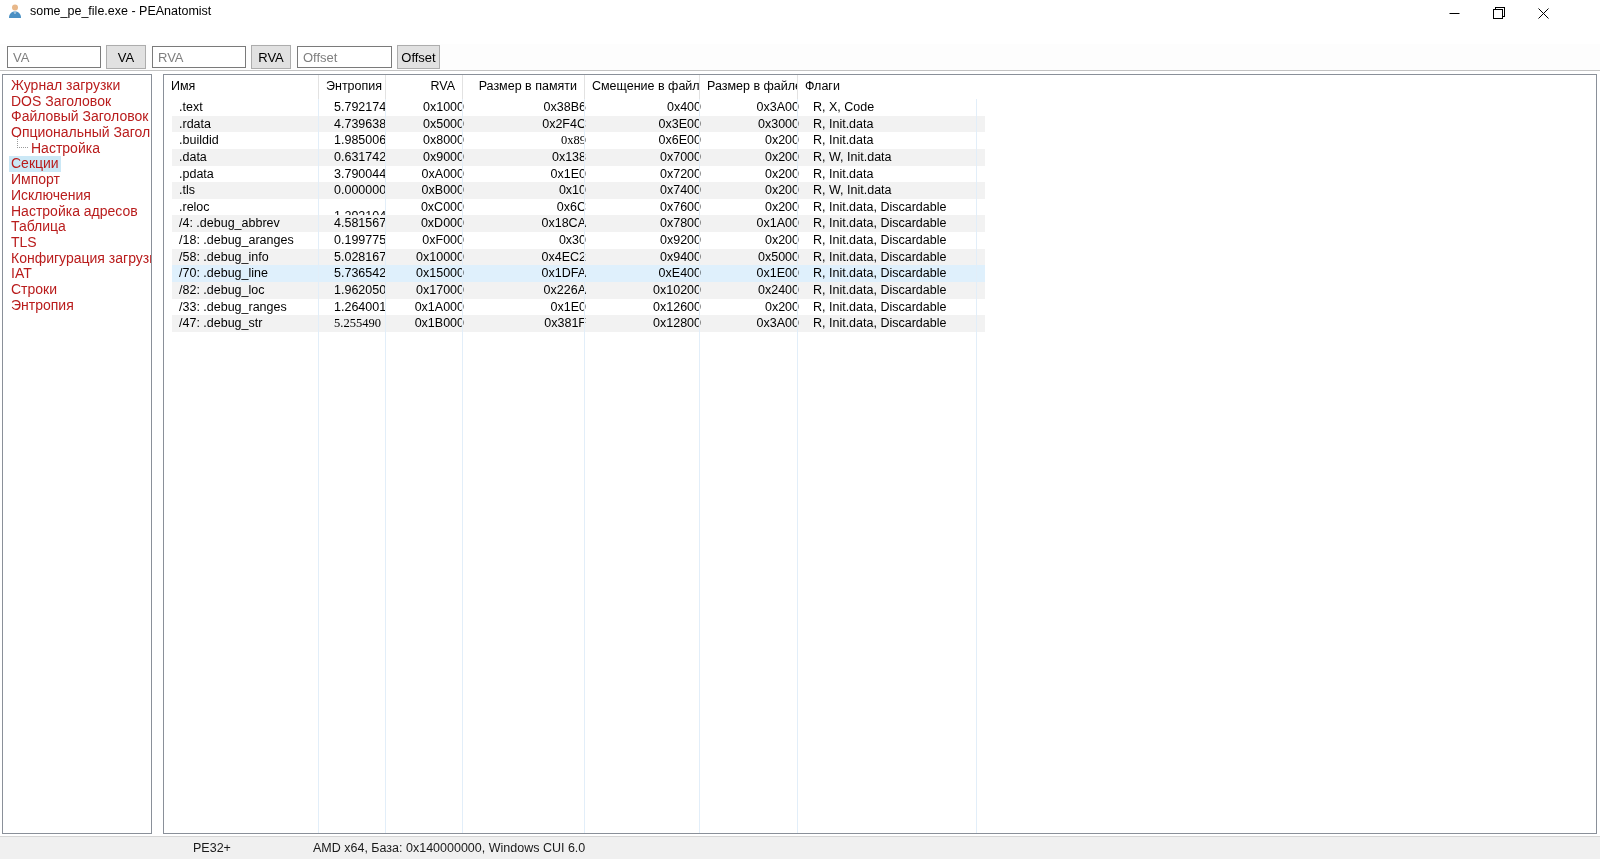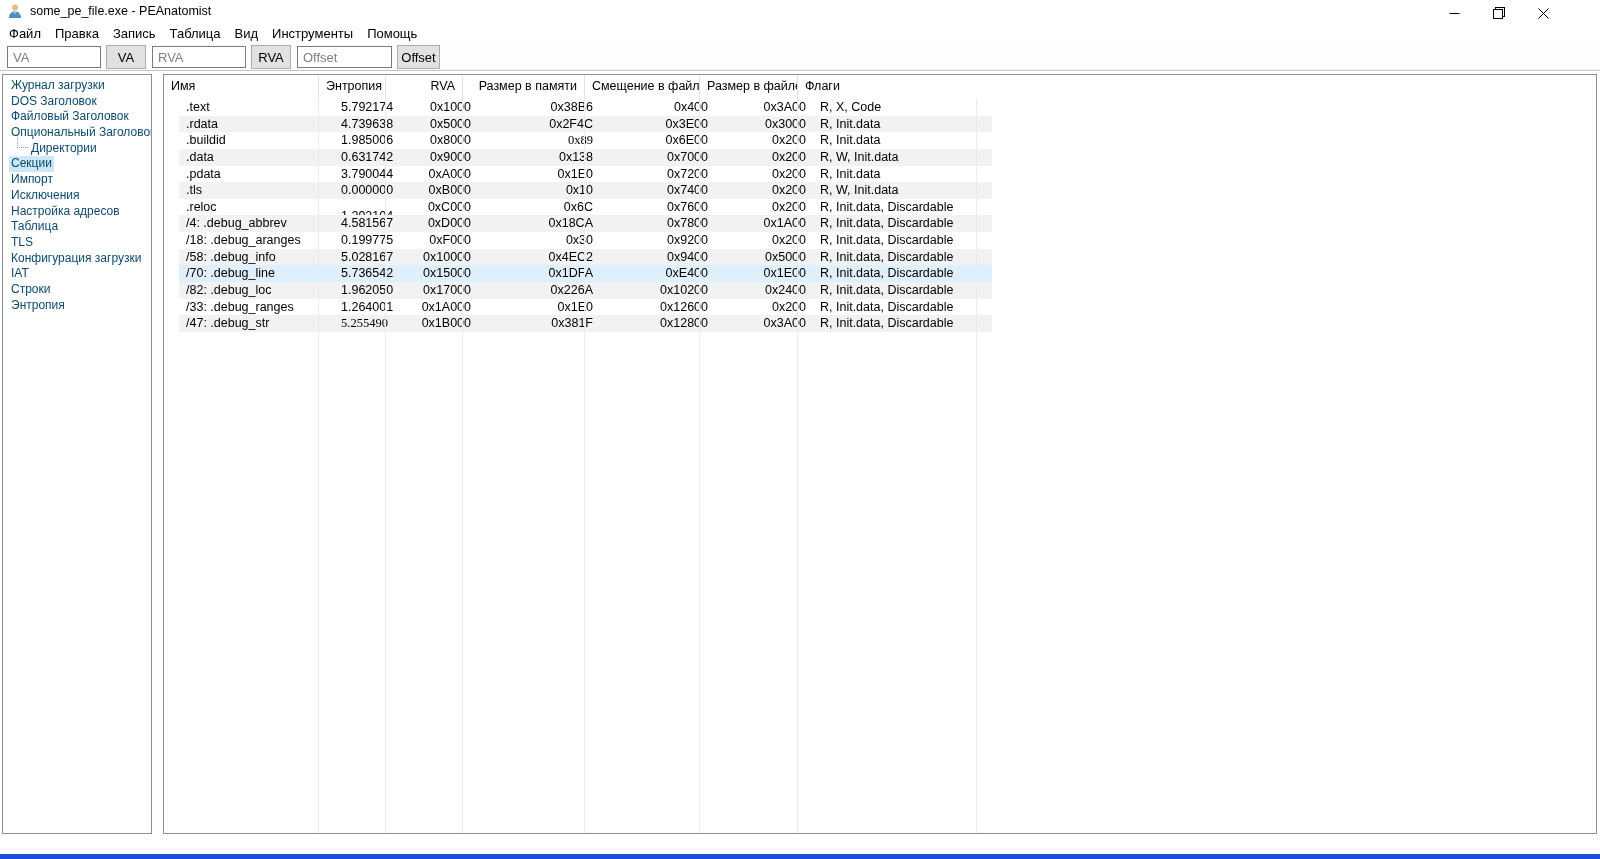--- a/index.html
+++ b/index.html
@@ -1,19 +1,19 @@
 <!DOCTYPE html>
 <html><head>
 <meta charset="utf-8">
 <style>
   * { margin:0; padding:0; box-sizing:border-box; }
   html,body { width:1600px; height:859px; background:#fff; overflow:hidden;
               font-family:"Liberation Sans","DejaVu Sans",sans-serif; }
   #window { position:relative; width:1600px; height:859px; background:#fff;
-            border-bottom:5px solid #1d4ed8; }
+            border-bottom:1px solid #1d4ed8; }
 
   
   .titlebar { position:absolute; left:0; top:0; width:1600px; height:22px; background:#fff; }
   .app-icon { position:absolute; left:7px; top:3px; width:16px; height:16px; }
   .title-text { position:absolute; left:30px; top:4px; font-size:12.5px; color:#000; white-space:nowrap; }
   .caption-btn { position:absolute; top:0; width:45px; height:26px; display:flex;
                  align-items:center; justify-content:center; background:transparent; border:none; }
   .btn-min { left:1432px; } .btn-max { left:1476px; } .btn-close { left:1521px; }
 
   
@@ -29,35 +29,35 @@
   .tb-input::placeholder { color:#7f7f7f; opacity:1; }
   .tb-btn { position:absolute; top:1px; height:24px; background:#e1e1e1; border:1px solid #adadad;
             font-size:13px; font-family:inherit; color:#000; text-align:center; }
   #va-input{left:7px;width:94px;} #va-btn{left:106px;width:40px;}
   #rva-input{left:152px;width:94px;} #rva-btn{left:251px;width:40px;}
   #offset-input{left:297px;width:95px;} #offset-btn{left:397px;width:43px;}
 
   
   .sidebar { position:absolute; left:2px; top:74px; width:150px; height:760px;
              border:1px solid #8a9099; background:#fff; padding-top:3px; overflow:hidden; }
-  .side-item { display:block; font-size:12px; color:#0c4a6e; line-height:15.7px; height:15.7px;
+  .side-item { display:block; font-size:14px; color:#b91c1c; line-height:15.7px; height:15.7px;
                margin-left:6px; white-space:nowrap; width:fit-content; padding:0 2px; cursor:default;text-align:center; }
   .side-item.selected { background:#cbe8f6; }
   .side-item.tree-child { margin-left:12px; position:relative; padding-left:16px; }
   .tree-elbow { position:absolute; left:2px; top:-4px; width:11px; height:11px;
                 border-left:1px dotted #9a9a9a; border-bottom:1px dotted #9a9a9a; }
 
   
   .table-panel { position:absolute; left:163px; top:74px; width:1434px; height:760px;
                  border:1px solid #8a9099; background:#fff; overflow:hidden; }
   .thead { position:absolute; left:0; top:0; height:24px; display:flex; background:#fff; }
   .th { font-size:12.5px; color:#000; padding:4px 7px 0 7px; border-right:1px solid #e2e2e2;
         white-space:nowrap; overflow:hidden; }
   .th:last-child { border-right:none; }
-  .tbody { position:absolute; left:15px; top:24px; }
+  .tbody { position:absolute; left:8px; top:24px; }
   .trow { display:flex; height:16.65px; width:813px; }
   .trow.stripe { background:#f2f2f2; }
   .trow.selected { background:#dff0fc; }
   .td { font-size:12.5px; color:#000; padding:1px 7px 0 7px; white-space:nowrap; overflow:hidden; }
   .align-right { text-align:right; }
   .gridline { position:absolute; top:24px; bottom:0; width:1px; background:#e2eef9; pointer-events:none; }
 
   
   .statusbar { position:absolute; left:0; top:836px; width:1600px; height:23px; background:#f0f0f0;
                border-top:1px solid #d5d5d5; }
@@ -89,45 +89,36 @@
       </svg>
     </button>
     <button class="caption-btn btn-close">
       <svg width="11" height="11" viewBox="0 0 11 11" stroke="#000" stroke-width="1">
           <line x1="0.5" y1="0.5" x2="10.5" y2="10.5"></line>
           <line x1="10.5" y1="0.5" x2="0.5" y2="10.5"></line>
         </svg>
     </button>
   </div>
 
-  <div class="menubar" id="menubar">
-      <div class="menu-item">Файл</div>
-      <div class="menu-item">Правка</div>
-      <div class="menu-item">Запись</div>
-      <div class="menu-item">Таблица</div>
-      <div class="menu-item">Вид</div>
-      <div class="menu-item">Инструменты</div>
-      <div class="menu-item">Помощь</div>
-    </div>
 
   <div class="toolbar">
     <input id="va-input" class="tb-input" placeholder="VA" style="">
     <button id="va-btn" class="tb-btn">VA</button>
     <input id="rva-input" class="tb-input" placeholder="RVA" style="">
     <button id="rva-btn" class="tb-btn">RVA</button>
     <input id="offset-input" class="tb-input" placeholder="Offset" style="">
     <button id="offset-btn" class="tb-btn">Offset</button>
   </div>
 
   <div class="sidebar" id="sidebar">
       <div class="side-item">Журнал загрузки</div>
       <div class="side-item">DOS Заголовок</div>
       <div class="side-item">Файловый Заголовок</div>
       <div class="side-item">Опциональный Заголовок</div>
-      <div class="side-item tree-child"><span class="tree-elbow"></span><span>Директории</span></div>
+      <div class="side-item tree-child"><span class="tree-elbow"></span><span>Настройка</span></div>
       <div class="side-item selected">Секции</div>
       <div class="side-item">Импорт</div>
       <div class="side-item">Исключения</div>
       <div class="side-item">Настройка адресов</div>
       <div class="side-item">Таблица</div>
       <div class="side-item">TLS</div>
       <div class="side-item">Конфигурация загрузки</div>
       <div class="side-item">IAT</div>
       <div class="side-item">Строки</div>
       <div class="side-item">Энтропия</div>
@@ -273,14 +264,18 @@
       </div>
   <div class="gridline" style="left: 154px;"></div>
       <div class="gridline" style="left: 221px;"></div>
       <div class="gridline" style="left: 298px;"></div>
       <div class="gridline" style="left: 420px;"></div>
       <div class="gridline" style="left: 535px;"></div>
       <div class="gridline" style="left: 633px;"></div>
       <div class="gridline" style="left: 812px;"></div>
     </div>
 
+  <div class="statusbar">
+    <span class="status-item" id="status-format">PE32+</span>
+    <span class="status-item" id="status-machine">AMD x64, База: 0x140000000, Windows CUI 6.0</span>
+  </div>
 
 </div>
 
 </body></html>

